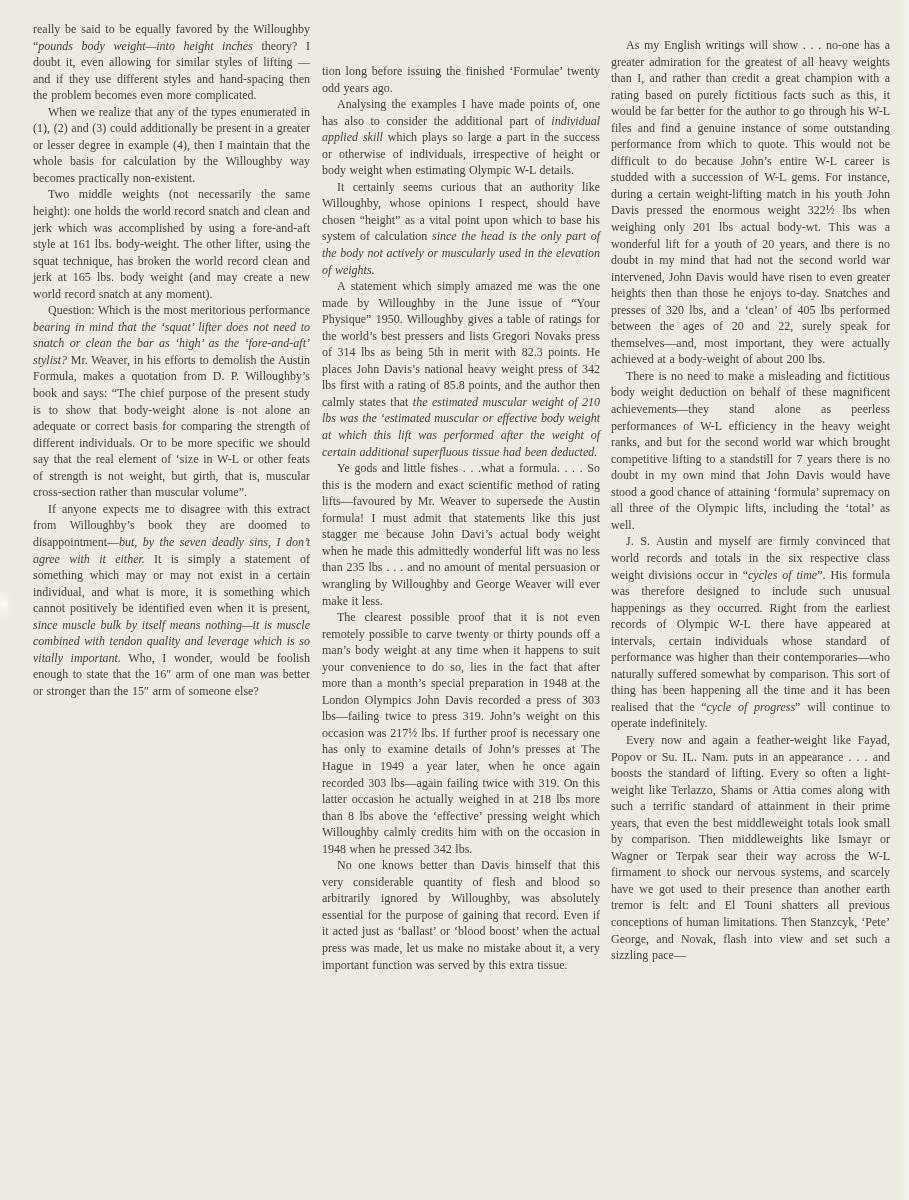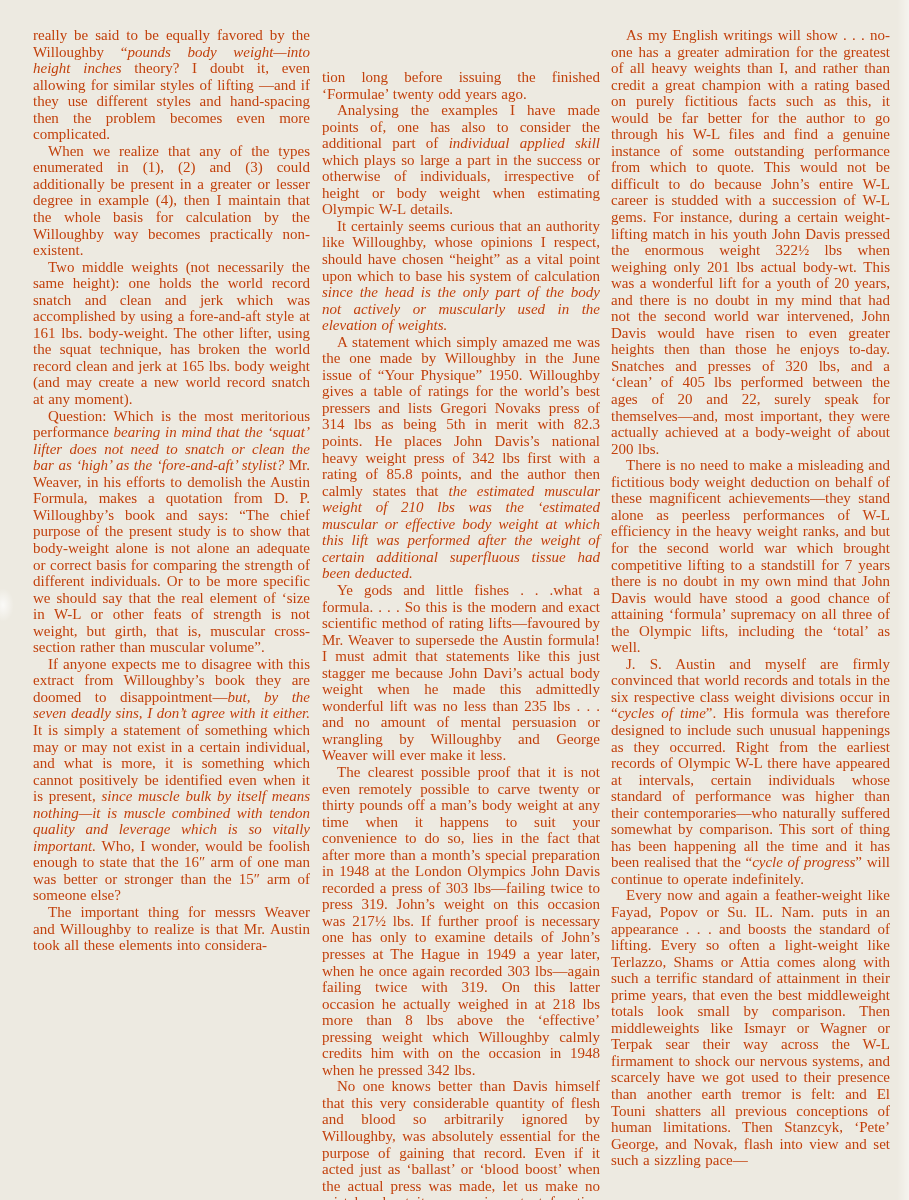--- a/index.html
+++ b/index.html
@@ -33,30 +33,30 @@
     left: -8px;
     top: 588px;
     width: 22px;
     height: 34px;
     border-radius: 50%;
     background: radial-gradient(ellipse at center, rgba(255,255,255,0.75), rgba(255,255,255,0) 70%);
     pointer-events: none;
   }
   .col {
     position: absolute;
-    top: 27px;
-    color: #c2410c;
-    font-size: 15px;
+    top: 21px;
+    color: #404040;
+    font-size: 12px;
     line-height: 16.55px;
     text-align: justify;
     word-spacing: 0.05em;
   }
   .col-1 { left: 33px;  width: 277px; }
   .col-2 { left: 322px; width: 278px; margin-top: 42px; }
-  .col-3 { left: 611px; width: 279px; }
+  .col-3 { left: 611px; width: 279px; margin-top: 16px; }
   .para {
     margin: 0;
     padding: 0;
   }
   .para.indent { text-indent: 15px; }
   .para.heading {
     text-indent: 0;
     letter-spacing: 0.4px;
   }
   .para i { font-style: italic; }
@@ -65,21 +65,20 @@
 <body>
 
 <div class="page">
   <div class="blemish"></div>
   <div class="col col-1">
       <p class="para"><span>really be said to be equally favored by the Willoughby “</span><i>pounds body weight—into height inches</i><span> theory?  I doubt it, even allowing for similar styles of lifting —and if they use different styles and hand-spacing then the problem becomes even more complicated.</span></p>
       <p class="para indent"><span>When we realize that any of the types enumerated in (1), (2) and (3) could additionally be present in a greater or lesser degree in example (4), then I maintain that the whole basis for calculation by the Willoughby way becomes practically non-existent.</span></p>
       <p class="para indent"><span>Two middle weights (not necessarily the same height): one holds the world record snatch and clean and jerk which was accomplished by using a fore-and-aft style at 161 lbs. body-weight.  The other lifter, using the squat technique, has broken the world record clean and jerk at 165 lbs. body weight (and may create a new world record snatch at any moment).</span></p>
       <p class="para indent"><span>Question: Which is the most meritorious performance </span><i>bearing in mind that the ‘squat’ lifter does not need to snatch or clean the bar as ‘high’ as the ‘fore-and-aft’ stylist?</i><span>  Mr. Weaver, in his efforts to demolish the Austin Formula, makes a quotation from D. P. Willoughby’s book and says: “The chief purpose of the present study is to show that body-weight alone is not alone an adequate or correct basis for comparing the strength of different individuals. Or to be more specific we should say that the real element of ‘size in W-L or other feats of strength is not weight, but girth, that is, muscular cross-section rather than muscular volume”.</span></p>
       <p class="para indent"><span>If anyone expects me to disagree with this extract from Willoughby’s book they are doomed to disappointment—</span><i>but, by the seven deadly sins, I don’t agree with it either.</i><span>  It is simply a statement of something which may or may not exist in a certain individual, and what is more, it is something which cannot positively be identified even when it is present, </span><i>since muscle bulk by itself means nothing—it is muscle combined with tendon quality and leverage which is so vitally important.</i><span>  Who, I wonder, would be foolish enough to state that the 16″ arm of one man was better or stronger than the 15″ arm of someone else?</span></p>
-      <p class="para indent"><span>The important thing for messrs Weaver and Willoughby to realize is that Mr. Austin took all these elements into considera-</span></p>
     </div>
   <div class="col col-2">
       <p class="para"><span>tion long before issuing the finished ‘Formulae’ twenty odd years ago.</span></p>
       <p class="para indent"><span>Analysing the examples I have made points of, one has also to consider the additional part of </span><i>individual applied skill</i><span> which plays so large a part in the success or otherwise of individuals, irrespective of height or body weight when estimating Olympic W-L details.</span></p>
       <p class="para indent"><span>It certainly seems curious that an authority like Willoughby, whose opinions I respect, should have chosen “height” as a vital point upon which to base his system of calculation </span><i>since the head is the only part of the body not actively or muscularly used in the elevation of weights.</i></p>
       <p class="para indent"><span>A statement which simply amazed me was the one made by Willoughby in the June issue of “Your Physique” 1950. Willoughby gives a table of ratings for the world’s best pressers and lists Gregori Novaks press of 314 lbs as being 5th in merit with 82.3 points.  He places John Davis’s national heavy weight press of 342 lbs first with a rating of 85.8 points, and the author then calmly states that </span><i>the estimated muscular weight of 210 lbs was the ‘estimated muscular or effective body weight at which this lift was performed after the weight of certain additional superfluous tissue had been deducted.</i></p>
       <p class="para indent"><span>Ye gods and little fishes . . .what a formula. . . .  So this is the modern and exact scientific method of rating lifts—favoured by Mr. Weaver to supersede the Austin formula! I must admit that statements like this just stagger me because John Davi’s actual body weight when he made this admittedly wonderful lift was no less than 235 lbs . . . and no amount of mental persuasion or wrangling by Willoughby and George Weaver will ever make it less.</span></p>
       <p class="para indent"><span>The clearest possible proof that it is not even remotely possible to carve twenty or thirty pounds off a man’s body weight at any time when it happens to suit your convenience to do so, lies in the fact that after more than a month’s special preparation in 1948 at the London Olympics John Davis recorded a press of 303 lbs—failing twice to press 319. John’s weight on this occasion was 217½ lbs. If further proof is necessary one has only to examine details of John’s presses at The Hague in 1949 a year later, when he once again recorded 303 lbs—again failing twice with 319. On this latter occasion he actually weighed in at 218 lbs more than 8 lbs above the ‘effective’ pressing weight which Willoughby calmly credits him with on the occasion in 1948 when he pressed 342 lbs.</span></p>
       <p class="para indent"><span>No one knows better than Davis himself that this very considerable quantity of flesh and blood so arbitrarily ignored by Willoughby, was absolutely essential for the purpose of gaining that record. Even if it acted just as ‘ballast’ or ‘blood boost’ when the actual press was made, let us make no mistake about it, a very important function was served by this extra tissue.</span></p>
     </div>

